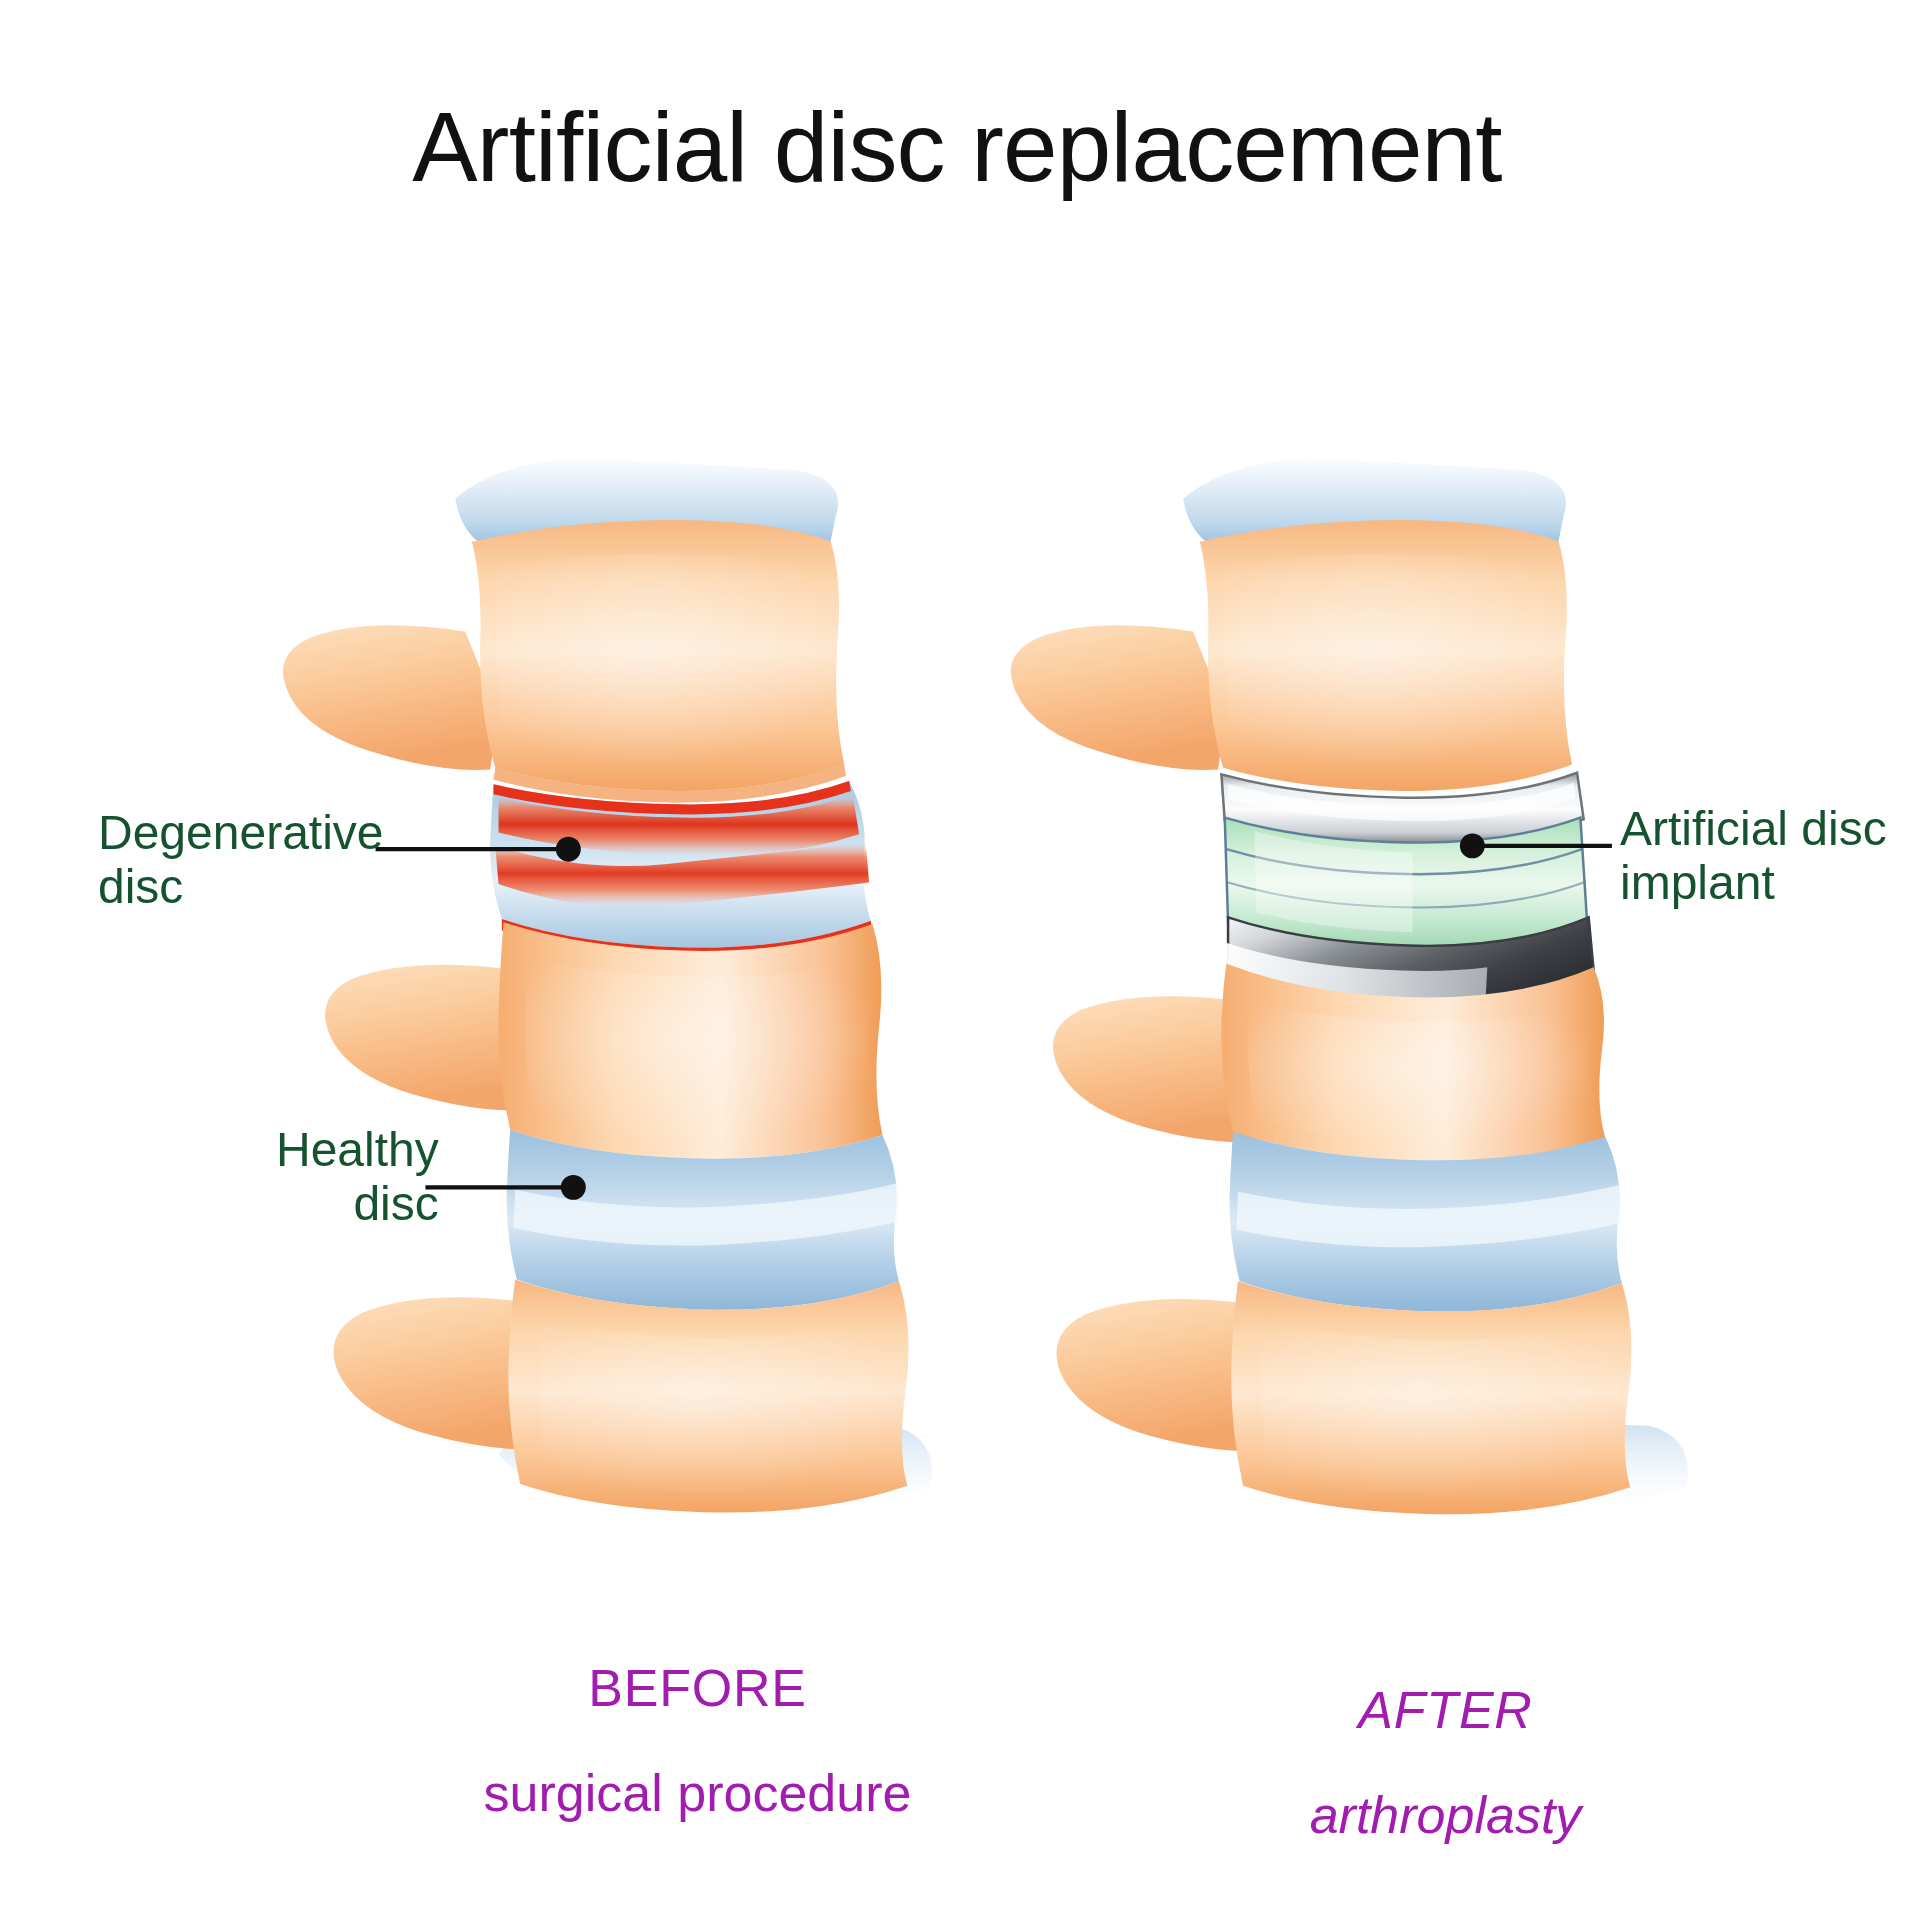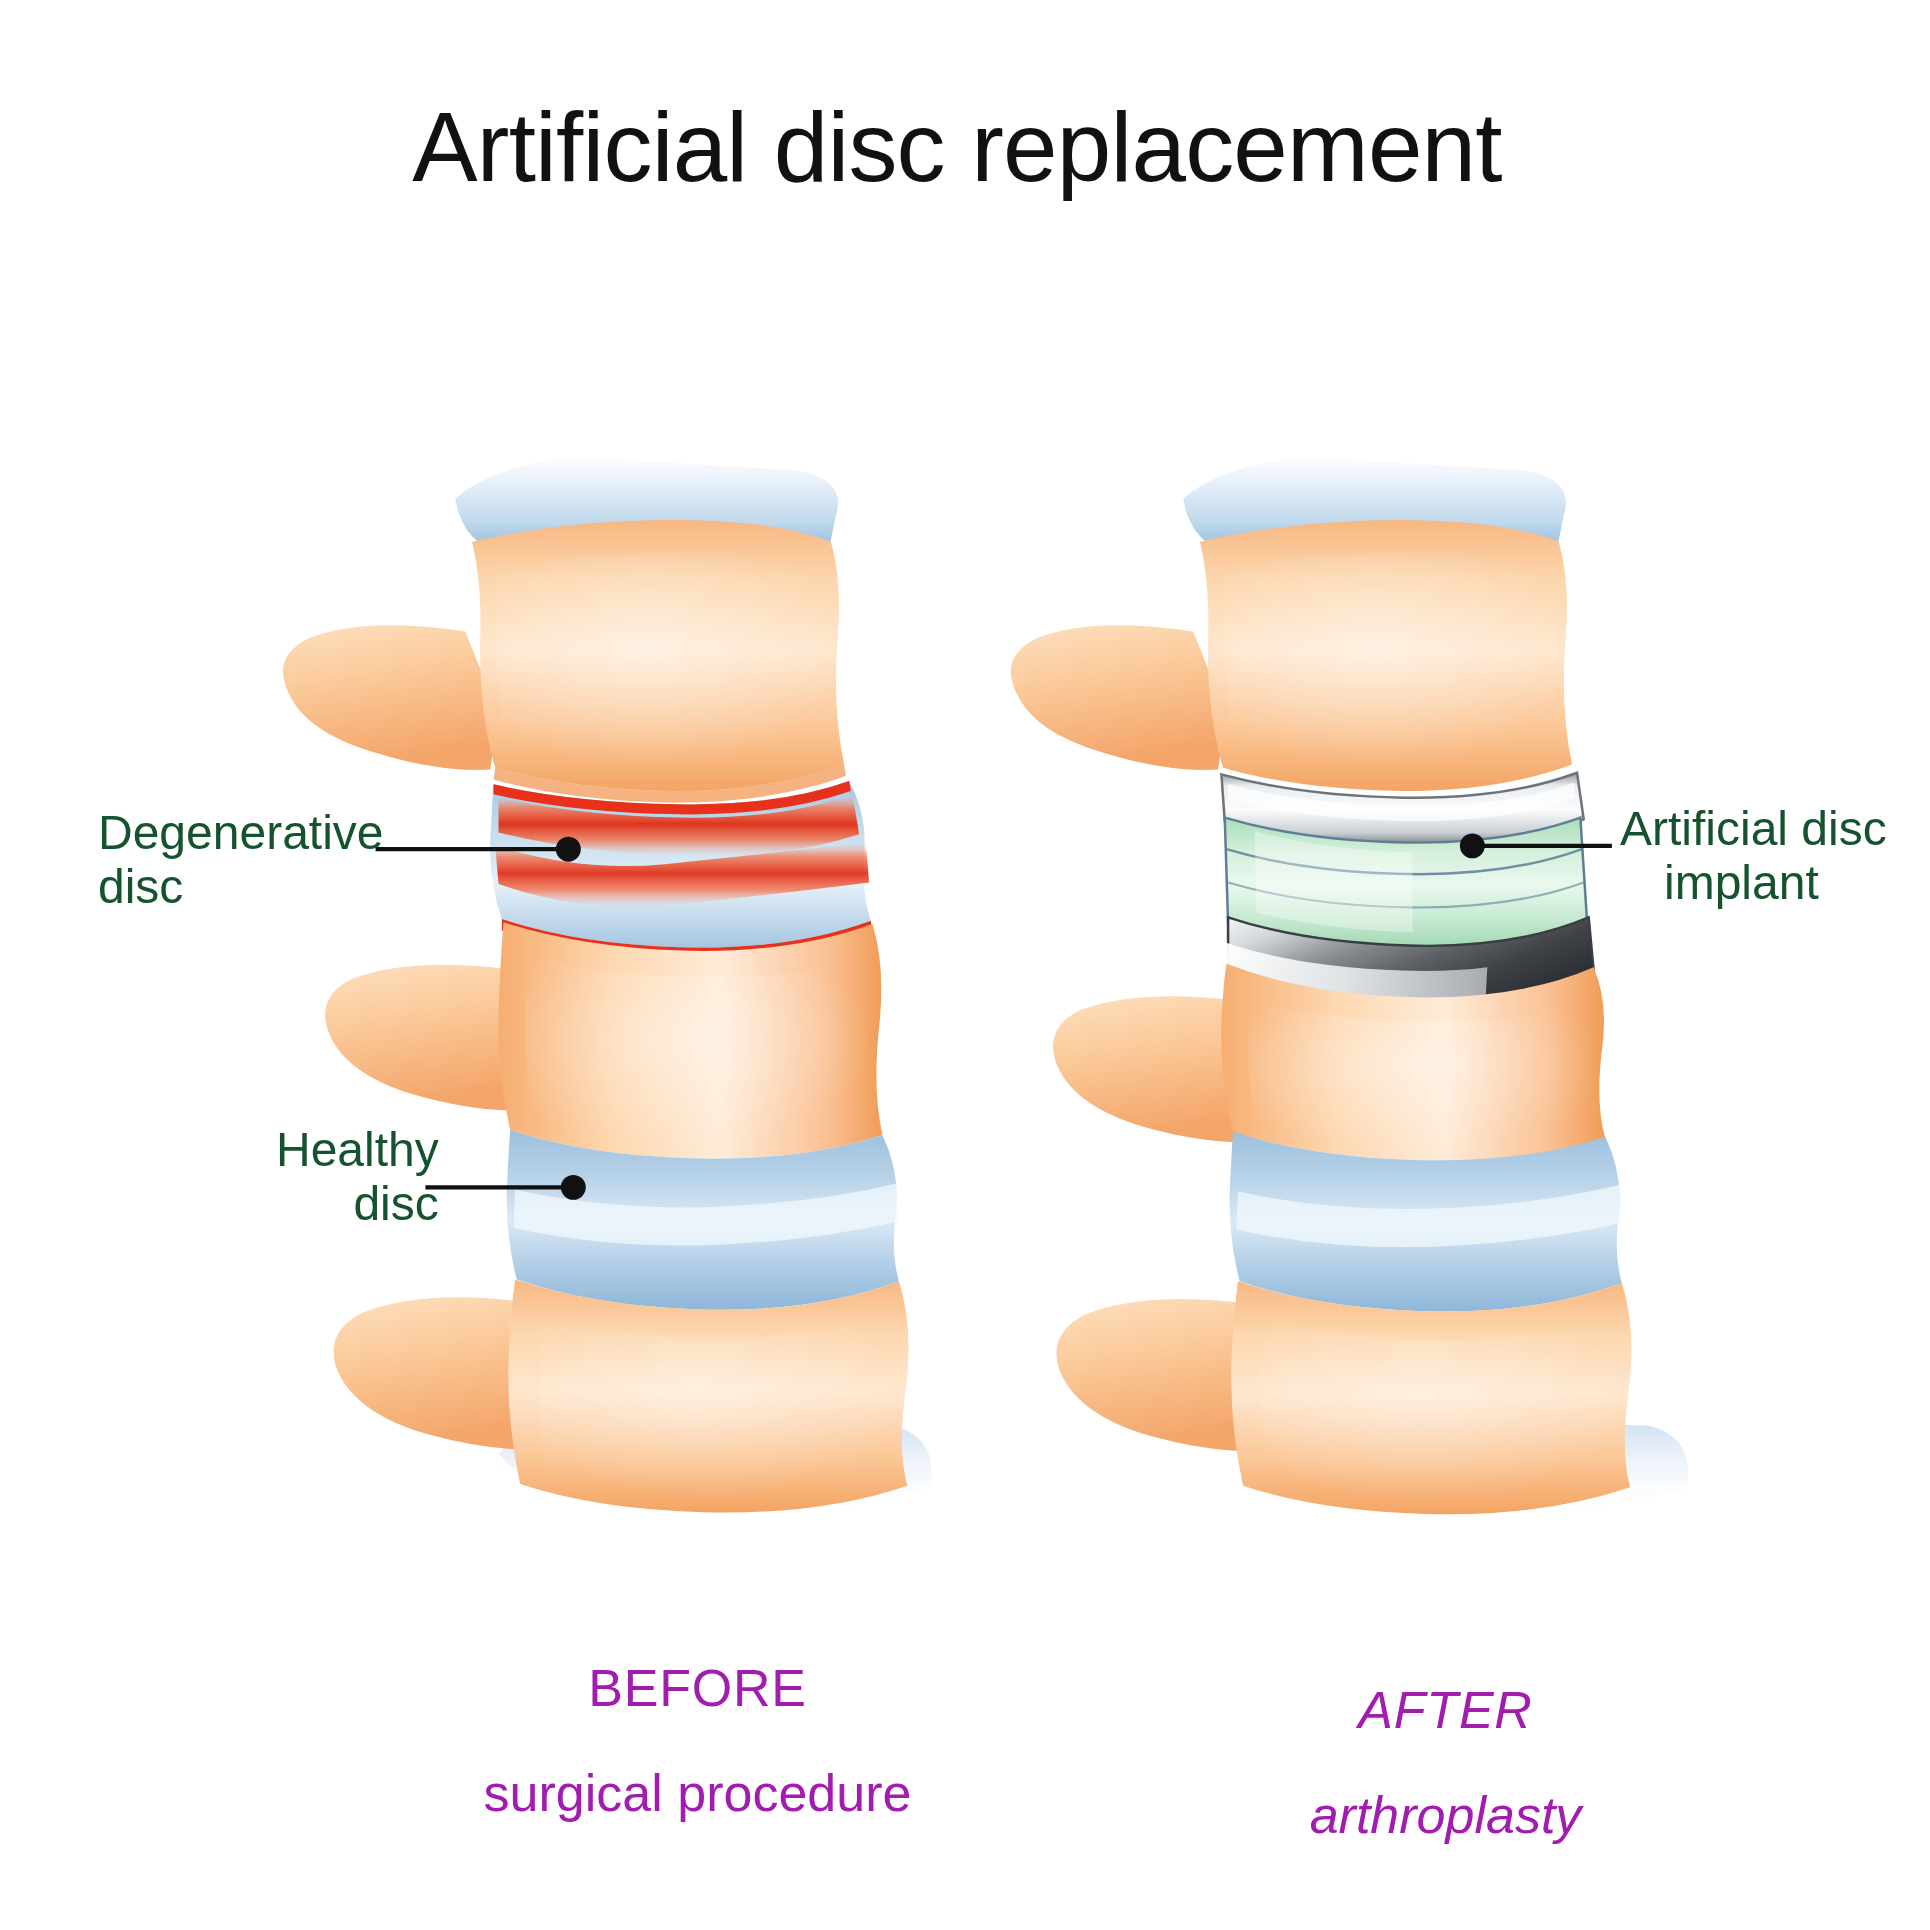--- a/index.html
+++ b/index.html
@@ -54,21 +54,21 @@
     font-size: 48px;
     line-height: 1.12;
     font-weight: 400;
     color: #14532d;
     white-space: nowrap;
   }
   .anno span { display: block; }
   #anno-degenerative { left: 98px; top: 806px; text-align: left; }
   #anno-healthy { left: 276px; top: 1123px; text-align: right; }
   #anno-implant { left: 1620px; top: 802px; text-align: left; }
-  #anno-implant .ln2 { text-align: left; margin-left: 44px; }
+  #anno-implant .ln2 { text-align: left; }
   svg { display: block; }
 </style>
 </head>
 <body>
 
 <div id="figure">
 
   <div class="fig-title">Artificial disc replacement</div>
 
   <svg id="art" width="1931" height="1931" viewBox="0 0 2324 2324" aria-hidden="true">

